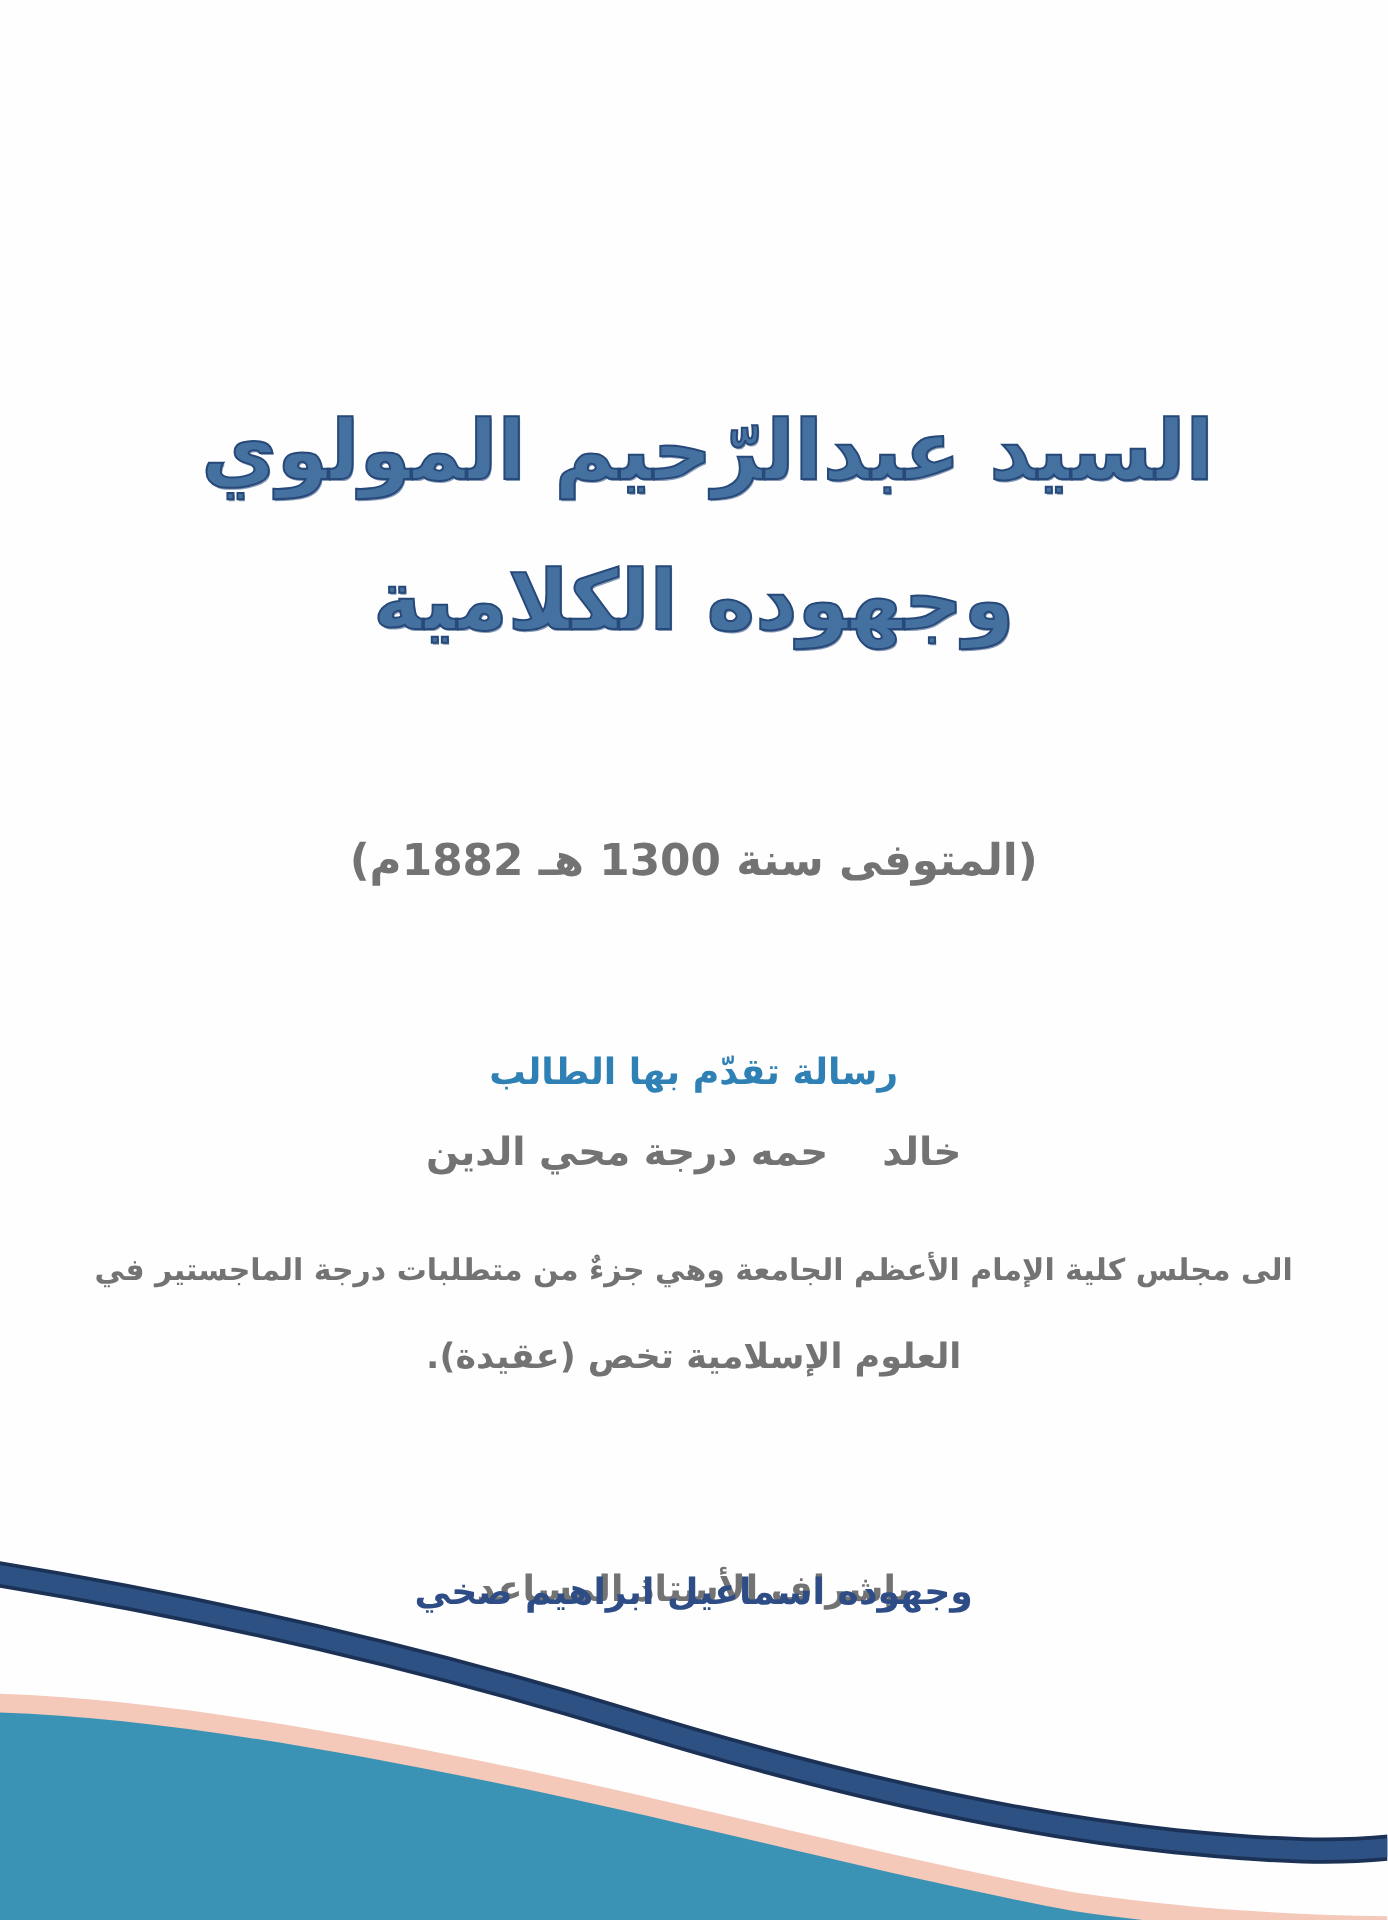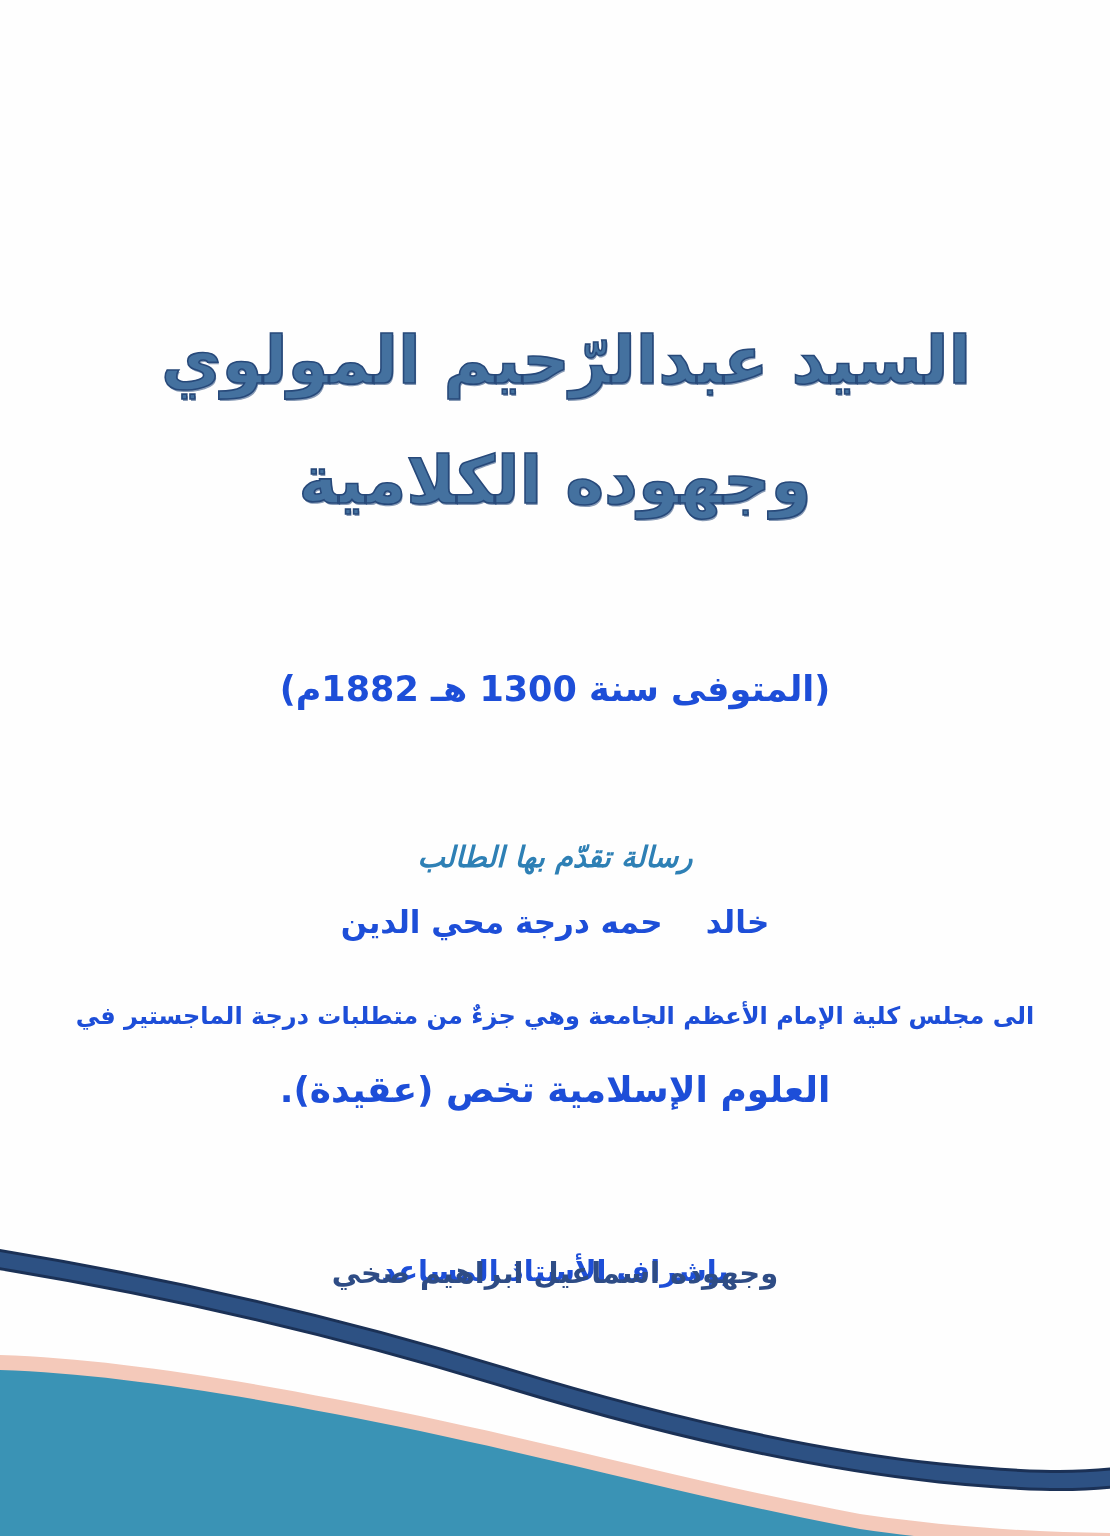--- a/index.html
+++ b/index.html
@@ -7,37 +7,37 @@
     width:1110px; height:1536px;
     background:#fefefe;
     position:relative;
     overflow:hidden;
     font-family:"DejaVu Sans", sans-serif;
   }
   .t {
     position:absolute; left:0; width:100%;
     text-align:center; direction:rtl;
     font-weight:bold;
-    color:#1d4ed8;
+    color:#737373;
     line-height:1.35;
   }
   .title-line {
     font-size:66px;
     color:#44719f;
     -webkit-text-stroke:1.6px #27497a;
     text-shadow:1px 2px 0 rgba(39,73,122,.55);
     letter-spacing:1px;
   }
   #title-line1 { top:316px;padding-left:11px; }
   #title-line2 { top:436px; }
   #death-note  { top:666px; font-size:35px; }
-  #submission-label { top:838px; font-size:29px; color:#2e80b5;font-style:italic; }
+  #submission-label { top:838px; font-size:29px; color:#2e80b5; }
   #student-name { top:902px; font-size:31px; white-space:pre; }
   #body-line1 { top:1000px; font-size:24px; }
-  #body-line2 { top:1066px; font-size:36px; }
+  #body-line2 { top:1066px; font-size:28px; }
   #supervision-label { top:1252px; font-size:29px; }
   #supervisor-name { top:1254px; font-size:29px; color:#2e4c85; }
   #bottom-waves {
     position:absolute; left:0; bottom:0;
     width:1110px; height:300px;
     display:block;
   }
 </style>
 </head>
 <body>

